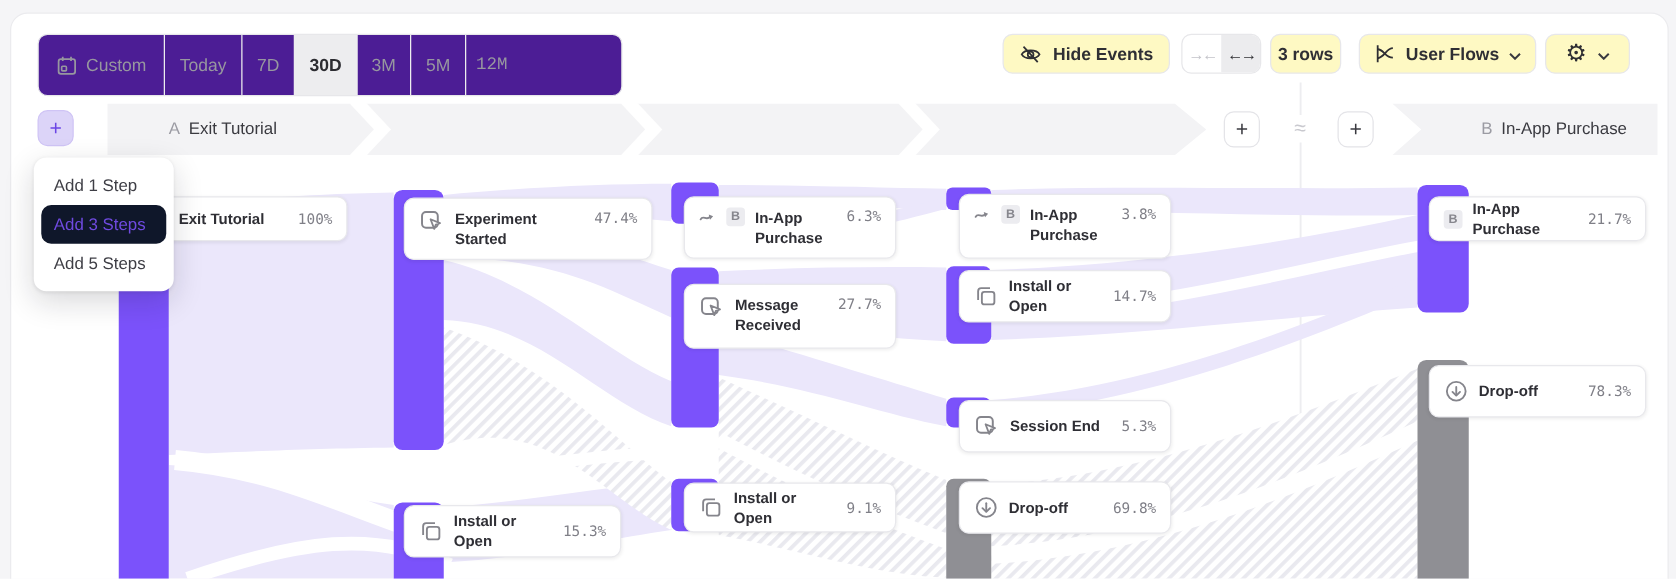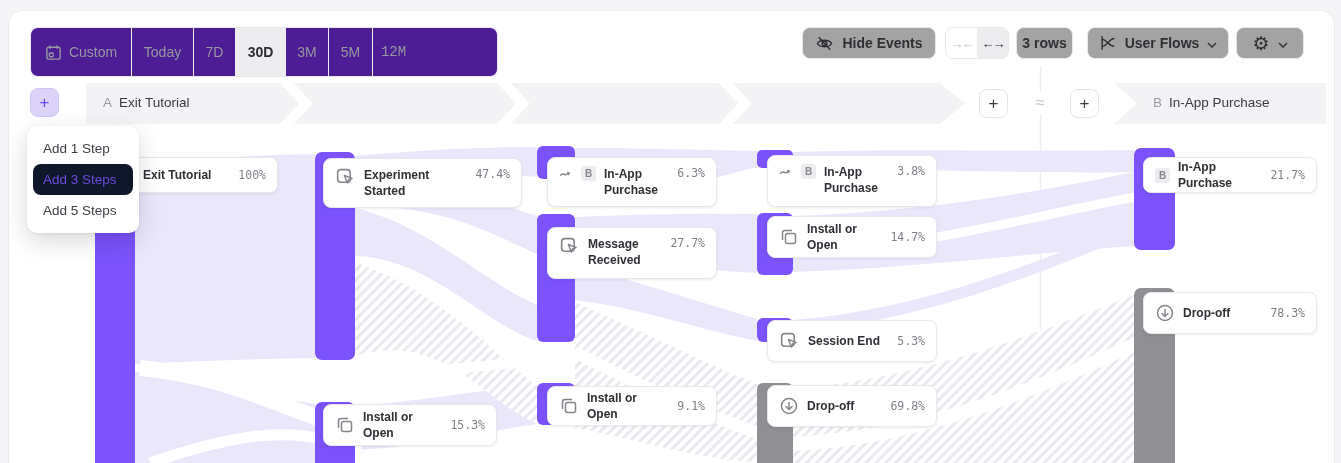--- a/index.html
+++ b/index.html
@@ -4,27 +4,27 @@
 <style>
   html,body{margin:0;padding:0;}
   body{width:1341px;height:463px;overflow:hidden;background:#f5f5f7;font-family:"Liberation Sans",sans-serif;}
   .stage{position:relative;width:1341px;height:463px;}
   .app-card{position:absolute;left:8px;top:10px;width:1325px;height:480px;background:#fff;border:1px solid #ebebee;border-radius:14px;z-index:0;}
   
   .range-control{position:absolute;left:30px;top:27px;width:468px;height:50px;background:#4c1d95;border:1px solid #e7e7ea;border-radius:8px;display:flex;overflow:hidden;z-index:5;box-sizing:border-box;}
   .seg{display:flex;align-items:center;justify-content:center;gap:7px;font-size:14px;color:#97979f;border-right:1px solid #ededef;height:100%;box-sizing:border-box;cursor:default;}
   .seg:last-child{border-right:none;font-family:Liberation Mono, monospace;}
   .seg.selected{background:#ededef;color:#2c2c31;font-weight:700;}
-  .tbtn{position:absolute;top:27px;height:32px;background:#a3a3a3;border:1px solid #e7e7ea;border-radius:8px;display:flex;align-items:center;justify-content:center;gap:8px;font-size:14px;color:#2f2f34;font-weight:600;box-sizing:border-box;z-index:5;}
+  .tbtn{position:absolute;top:27px;height:32px;background:#fef9c3;border:1px solid #e7e7ea;border-radius:8px;display:flex;align-items:center;justify-content:center;gap:8px;font-size:14px;color:#2f2f34;font-weight:600;box-sizing:border-box;z-index:5;}
   .arrow-seg{position:absolute;top:27px;left:945px;width:64px;height:32px;border:1px solid #e7e7ea;border-radius:8px;display:flex;overflow:hidden;background:#fff;box-sizing:border-box;z-index:5;}
   .arrow-cell{flex:1;display:flex;align-items:center;justify-content:center;font-size:13px;letter-spacing:-2px;}
   .arrow-cell.disabled{color:#c3c3c9;}
   .arrow-cell.active{background:#ececee;color:#2f2f33;}
   
-  .band-label{position:absolute;top:95px;font-size:13.5px;color:#3a3a40;font-weight:500;z-index:2;white-space:nowrap;}
+  .band-label{position:absolute;top:95px;font-size:13.5px;color:#3a3a40;font-weight:500;z-index:2;white-space:nowrap;margin-left:32px;}
   .band-label .prefix{color:#9b9ba3;margin-right:7px;font-weight:400;}
   .plus-btn{position:absolute;width:29px;height:29px;border-radius:8px;display:flex;align-items:center;justify-content:center;font-size:17px;z-index:4;box-sizing:border-box;}
   .plus-btn.light{background:#fff;border:1px solid #e4e4e8;color:#3a3a40;}
   .plus-btn.active{background:#dcd4f8;border:1px solid #cfc4f5;color:#6b46e5;}
   .approx{position:absolute;left:1029px;top:92px;width:22px;height:22px;background:#fff;color:#c9c9cf;font-size:17px;display:flex;align-items:center;justify-content:center;z-index:4;}
   
   .flows{position:absolute;left:0;top:0;z-index:1;}
   
   .node-card{position:absolute;background:#fff;border:1px solid #e8e8ec;border-radius:8px;box-shadow:0 1px 3px rgba(20,20,25,.08);display:flex;align-items:center;gap:8px;padding:6px 11px;box-sizing:border-box;z-index:3;}
   .node-card.topline{align-items:flex-start;padding-top:8px;}

